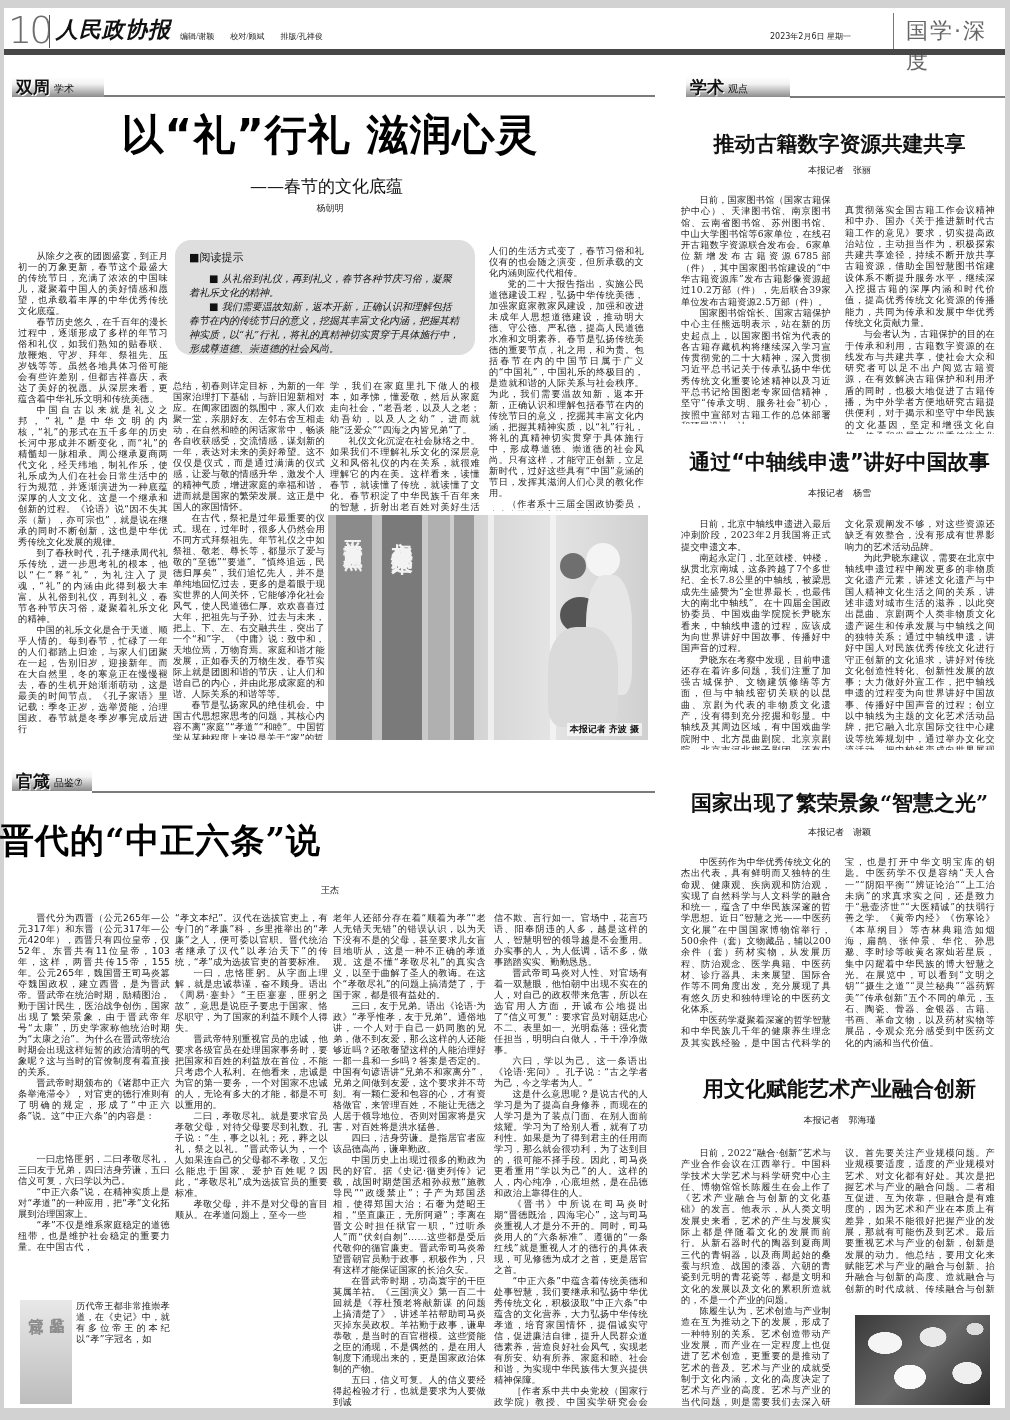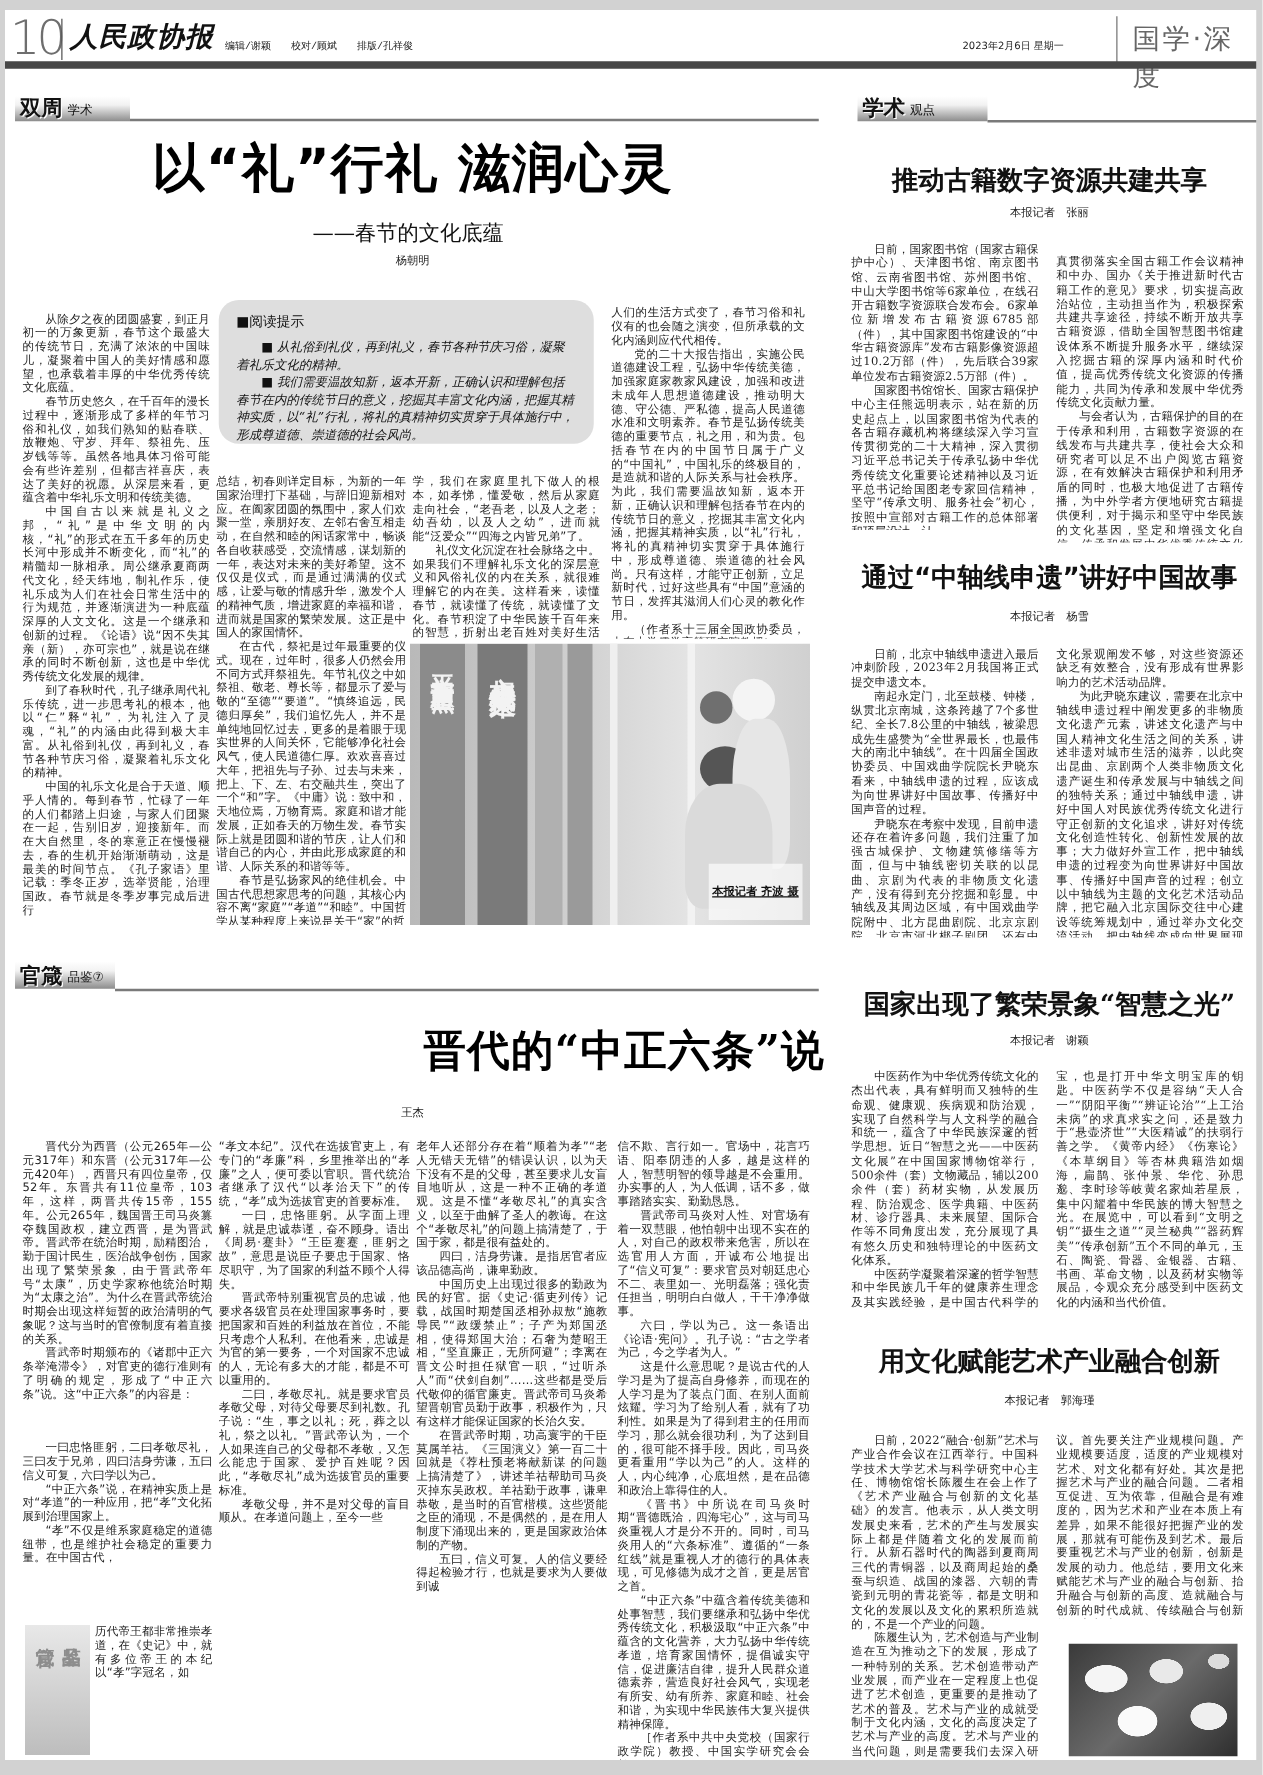--- a/index.html
+++ b/index.html
@@ -7,37 +7,37 @@
   .frame{position:relative;width:1010px;height:1420px;}
   .abs{position:absolute;}
   .page{left:4px;top:8px;width:1001px;height:1400px;background:#fff;}
   .sans{font-family:"DejaVu Sans","Liberation Sans",sans-serif;}
   .serif{font-family:"DejaVu Serif","Liberation Serif",serif;}
 
   
   .pagenum{left:8px;top:11px;font-family:"DejaVu Sans",sans-serif;font-size:38px;font-weight:300;color:#6e6e6e;letter-spacing:-3px;line-height:1;}
   .vbar{left:49px;top:15px;width:1px;height:33px;background:#555;}
   .masthead{left:56px;top:15px;font-family:"DejaVu Serif",serif;font-size:22px;font-weight:bold;font-style:italic;color:#111;letter-spacing:1px;}
-  .credits{left:180px;top:31px;font-family:Liberation Mono, monospace;font-size:8px;color:#222;display:flex;gap:16px;}
+  .credits{left:180px;top:31px;font-family:Liberation Serif, serif;font-size:8px;color:#222;display:flex;gap:16px;}
   .date{left:770px;top:31px;font-family:"DejaVu Sans",sans-serif;font-size:8px;color:#222;}
   .vline2{left:893px;top:13px;width:1px;height:37px;background:#777;}
   .section-name{left:906px;top:16px;font-family:"DejaVu Sans",sans-serif;font-size:22px;color:#666;letter-spacing:2px;}
   .thickbar{left:4px;top:49px;width:1001px;height:6px;background:#474747;}
 
   
   .tag{height:20px;background:linear-gradient(#ffffff 0%,#f2f2f2 35%,#8c8c8c 100%);display:flex;align-items:flex-end;padding:0 4px;box-sizing:border-box;}
   .tag-main{font-family:"DejaVu Serif",serif;font-weight:bold;font-size:17px;color:#111;line-height:20px;text-shadow:1px 1px 0 #fff;}
   .tag-sub{font-family:"DejaVu Sans",sans-serif;font-size:10px;color:#111;margin-left:4px;line-height:16px;}
   .rule{height:2px;background:#7a7a7a;}
 
   
   .lead-title{left:0;top:110px;width:660px;text-align:center;font-family:"DejaVu Sans",sans-serif;font-weight:bold;font-size:42px;letter-spacing:1px;color:#000;line-height:1.2;}
   .lead-sub{left:250px;top:175px;font-family:"DejaVu Serif",serif;font-weight:normal;font-size:17px;color:#111;}
   .byline-center{text-align:center;font-family:"DejaVu Serif",serif;font-size:9px;color:#222;}
-  .jin-title{left:0;top:818px;width:660px;text-align:right;font-family:"DejaVu Serif",serif;font-weight:bold;font-size:34px;color:#000;letter-spacing:1px;}
+  .jin-title{left:0;top:818px;width:660px;text-align:left;font-family:"DejaVu Serif",serif;font-weight:bold;font-size:34px;color:#000;letter-spacing:1px;}
   .r-title{left:672px;width:335px;text-align:center;font-size:21px;font-weight:bold;color:#111;line-height:1.2;}
 
   
   .tips{left:175px;top:240px;width:300px;height:115px;background:#dedede;border-radius:16px;padding:10px 14px;box-sizing:border-box;}
   .tips-label{font-family:"DejaVu Sans",sans-serif;font-size:11px;color:#111;margin-bottom:7px;}
   .tips-item{font-family:"DejaVu Serif",serif;font-style:italic;font-size:10px;line-height:14px;color:#111;text-indent:2em;margin:0;}
 
   
   .col{overflow:hidden;text-align:justify;color:#1d1d1d;font-size:9.2px;line-height:11px;letter-spacing:0.2px;}
   .col p{margin:0;text-indent:2em;}
@@ -46,21 +46,21 @@
   .col.sans{font-family:"DejaVu Sans",sans-serif;}
   .col.serif{font-family:"DejaVu Serif",serif;}
   .col.r{line-height:11.3px;}
 
   
   .photo1{left:328px;top:515px;width:320px;height:225px;overflow:hidden;background:linear-gradient(90deg,#b9b9b9 0%,#cfcfcf 40%,#e4e4e4 70%,#d0d0d0 100%);}
   .banner{position:absolute;top:0;height:225px;writing-mode:vertical-rl;text-orientation:upright;color:#f3f3f3;font-family:"DejaVu Sans",sans-serif;font-weight:bold;display:flex;align-items:center;justify-content:flex-start;padding-top:10px;box-sizing:border-box;letter-spacing:2px;}
   .pillar{position:absolute;top:0;height:225px;background:#e8e8e8;}
   .kid-head{position:absolute;border-radius:50%;}
   .kid-body{position:absolute;border-radius:40% 40% 20% 20%;}
-  .caption1{position:absolute;right:6px;bottom:4px;font-family:"DejaVu Sans",sans-serif;font-size:9px;font-weight:bold;color:#111;background:rgba(255,255,255,0.65);padding:16px 3px;text-decoration:underline;}
+  .caption1{position:absolute;right:6px;bottom:4px;font-family:"DejaVu Sans",sans-serif;font-size:9px;font-weight:bold;color:#111;background:rgba(255,255,255,0.65);padding:0 3px;}
 
   
   .photo2{left:855px;top:1315px;width:135px;height:90px;overflow:hidden;background:
     radial-gradient(ellipse 28px 18px at 30px 28px,#f5f5f5 60%,transparent 62%),
     radial-gradient(ellipse 22px 16px at 78px 22px,#e9e9e9 60%,transparent 62%),
     radial-gradient(ellipse 26px 20px at 55px 62px,#fafafa 60%,transparent 62%),
     radial-gradient(ellipse 24px 18px at 112px 58px,#efefef 60%,transparent 62%),
     radial-gradient(ellipse 14px 10px at 120px 14px,#dcdcdc 60%,transparent 62%),
     linear-gradient(135deg,#3a3a3a,#6a6a6a 50%,#2e2e2e);}
 
@@ -171,20 +171,21 @@
   </div>
   <div class="abs col sans" style="left:175px;top:912px;width:153px;height:496px;">
     <p class="cont">“孝文本纪”。汉代在选拔官吏上，有专门的“孝廉”科，乡里推举出的“孝廉”之人，便可委以官职。晋代统治者继承了汉代“以孝治天下”的传统，“孝”成为选拔官吏的首要标准。</p>
     <p>一曰，忠恪匪躬。从字面上理解，就是忠诚恭谨，奋不顾身。语出《周易·蹇卦》“王臣蹇蹇，匪躬之故”，意思是说臣子要忠于国家、恪尽职守，为了国家的利益不顾个人得失。</p>
     <p>晋武帝特别重视官员的忠诚，他要求各级官员在处理国家事务时，要把国家和百姓的利益放在首位，不能只考虑个人私利。在他看来，忠诚是为官的第一要务，一个对国家不忠诚的人，无论有多大的才能，都是不可以重用的。</p>
     <p>二曰，孝敬尽礼。就是要求官员孝敬父母，对待父母要尽到礼数。孔子说：“生，事之以礼；死，葬之以礼，祭之以礼。”晋武帝认为，一个人如果连自己的父母都不孝敬，又怎么能忠于国家、爱护百姓呢？因此，“孝敬尽礼”成为选拔官员的重要标准。</p>
     <p>孝敬父母，并不是对父母的盲目顺从。在孝道问题上，至今一些</p>
   </div>
   <div class="abs col sans" style="left:333px;top:912px;width:153px;height:496px;">
     <p class="cont">老年人还部分存在着“顺着为孝”“老人无错天无错”的错误认识，以为天下没有不是的父母，甚至要求儿女盲目地听从，这是一种不正确的孝道观。这是不懂“孝敬尽礼”的真实含义，以至于曲解了圣人的教诲。在这个“孝敬尽礼”的问题上搞清楚了，于国于家，都是很有益处的。</p>
+    <p>三曰，友于兄弟。语出《论语·为政》“孝乎惟孝，友于兄弟”。通俗地讲，一个人对于自己一奶同胞的兄弟，做不到友爱，那么这样的人还能够近吗？还敢奢望这样的人能治理好一郡一县和一乡吗？答案是否定的。中国有句谚语讲“兄弟不和家离分”，兄弟之间做到友爱，这个要求并不苛刻。有一颗仁爱和包容的心，才有资格做官，来管理百姓，不能让无德之人居于领导地位。否则对国家将是灾害，对百姓将是洪水猛兽。</p>
     <p>四曰，洁身劳谦。是指居官者应该品德高尚，谦卑勤政。</p>
     <p>中国历史上出现过很多的勤政为民的好官。据《史记·循吏列传》记载，战国时期楚国丞相孙叔敖“施教导民”“政缓禁止”；子产为郑国丞相，使得郑国大治；石奢为楚昭王相，“坚直廉正，无所阿避”；李离在晋文公时担任狱官一职，“过听杀人”而“伏剑自刎”……这些都是受后代敬仰的循官廉吏。晋武帝司马炎希望晋朝官员勤于政事，积极作为，只有这样才能保证国家的长治久安。</p>
     <p>在晋武帝时期，功高寰宇的干臣莫属羊祜。《三国演义》第一百二十回就是《荐杜预老将献新谋 的问题上搞清楚了》，讲述羊祜帮助司马炎灭掉东吴政权。羊祜勤于政事，谦卑恭敬，是当时的百官楷模。这些贤能之臣的涌现，不是偶然的，是在用人制度下涌现出来的，更是国家政治体制的产物。</p>
     <p>五曰，信义可复。人的信义要经得起检验才行，也就是要求为人要做到诚</p>
   </div>
   <div class="abs col sans" style="left:494px;top:912px;width:154px;height:496px;">
     <p class="cont">信不欺、言行如一。官场中，花言巧语、阳奉阴违的人多，越是这样的人，智慧明智的领导越是不会重用。办实事的人，为人低调，话不多，做事踏踏实实、勤勤恳恳。</p>
     <p>晋武帝司马炎对人性、对官场有着一双慧眼，他怕朝中出现不实在的人，对自己的政权带来危害，所以在选官用人方面，开诚布公地提出了“信义可复”：要求官员对朝廷忠心不二、表里如一、光明磊落；强化责任担当，明明白白做人，干干净净做事。</p>
     <p>六曰，学以为己。这一条语出《论语·宪问》。孔子说：“古之学者为己，今之学者为人。”</p>
     <p>这是什么意思呢？是说古代的人学习是为了提高自身修养，而现在的人学习是为了装点门面、在别人面前炫耀。学习为了给别人看，就有了功利性。如果是为了得到君主的任用而学习，那么就会很功利，为了达到目的，很可能不择手段。因此，司马炎更看重用“学以为己”的人。这样的人，内心纯净，心底坦然，是在品德和政治上靠得住的人。</p>

